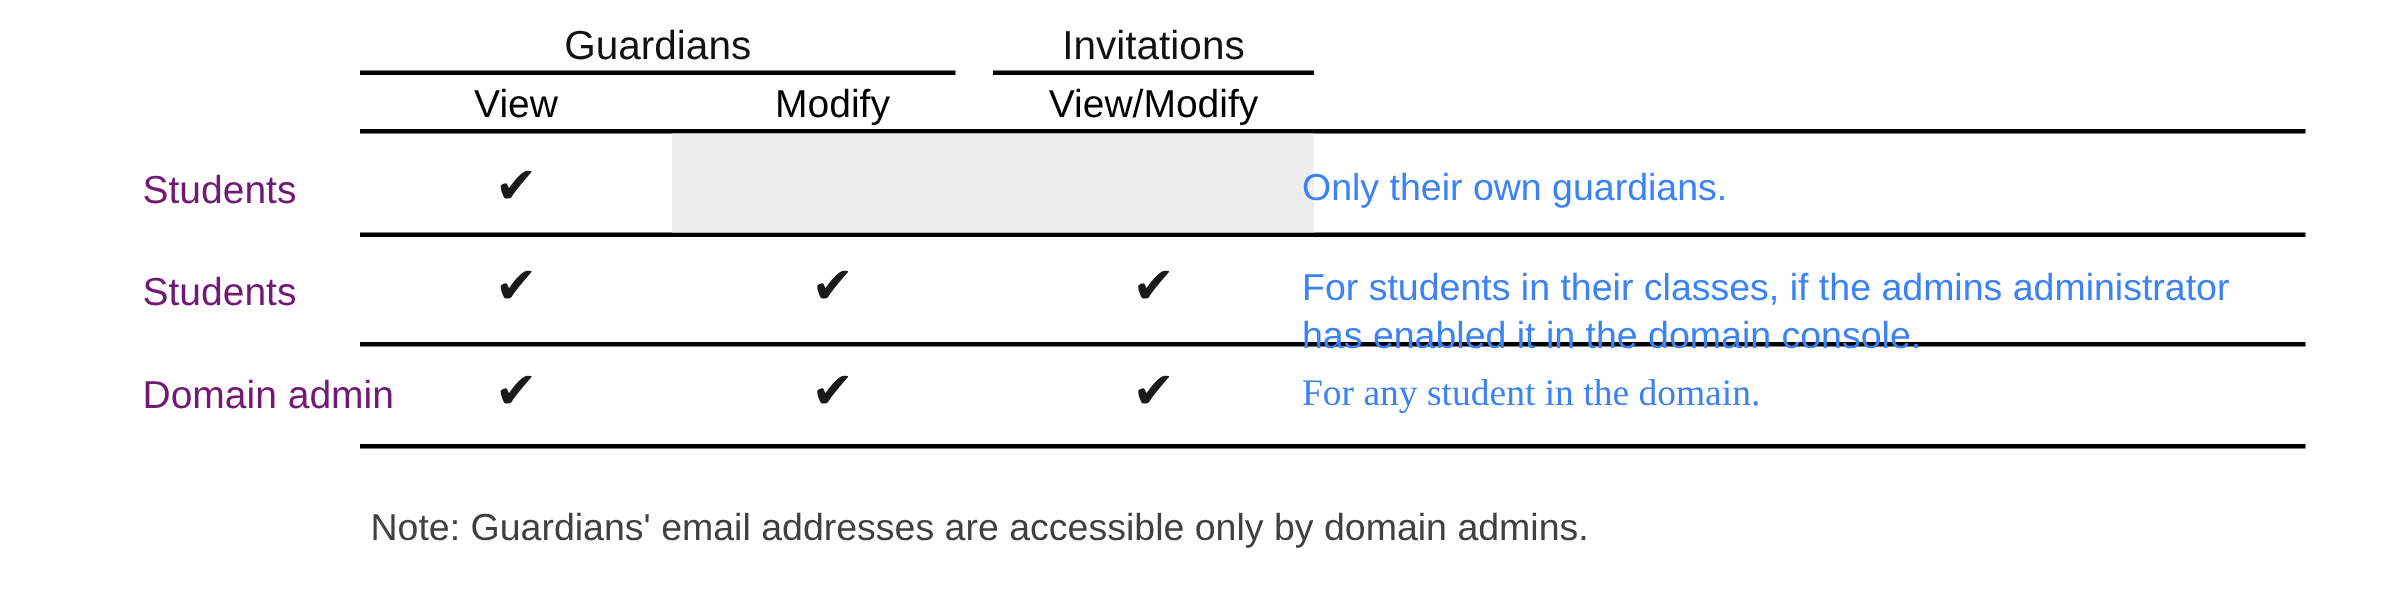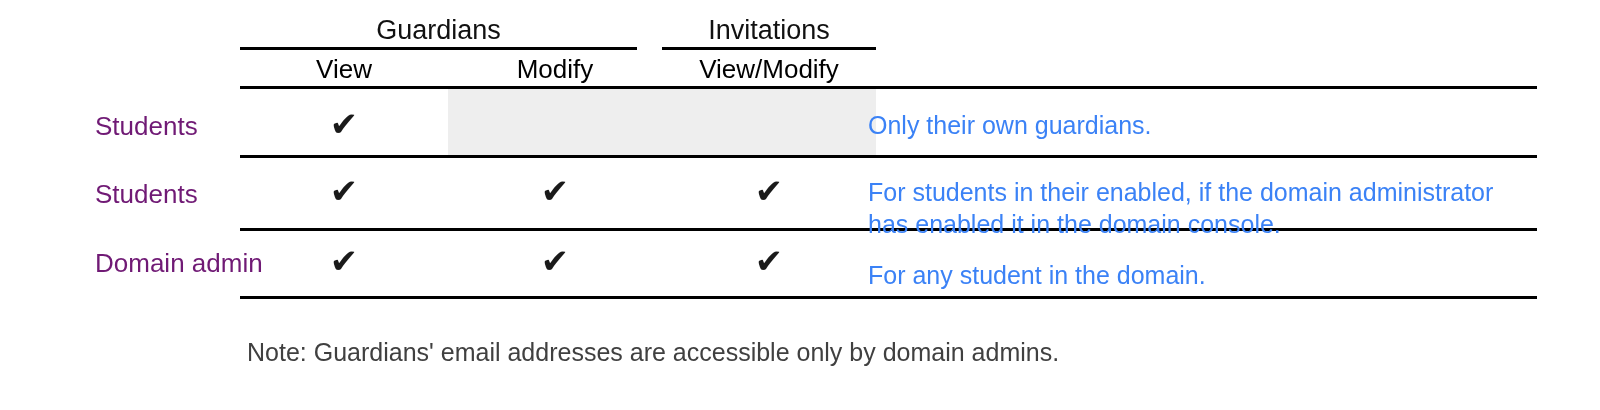--- a/index.html
+++ b/index.html
@@ -150,21 +150,21 @@
   .cell-desc {
     position: absolute;
     left: 868px;
     width: 648px;
     font-size: 25px;
     line-height: 32px;
     color: #3b82f6;
   }
   .row-students .cell-desc { top: 20px; }
   .row-teachers .cell-desc { top: 18px; }
-  .row-admin .cell-desc    { top: 28px; }
+  .row-admin .cell-desc    { top: 16px; font-family: Liberation Serif, serif; }
 
   
   .note {
     position: absolute;
     left: 247px;
     top: 336px;
     font-size: 25px;
     line-height: 32px;
     white-space: nowrap;
     color: #404040;
@@ -203,21 +203,21 @@
       <div class="cell-check c-modify"></div>
       <div class="cell-check c-invite"></div>
       <div class="cell-desc">Only their own guardians.</div>
     </div>
 
     <div class="row row-teachers">
       <div class="row-label">Students</div>
       <div class="cell-check c-view">✔</div>
       <div class="cell-check c-modify">✔</div>
       <div class="cell-check c-invite">✔</div>
-      <div class="cell-desc">For students in their enabled, if the domain administrator has enabled it in the domain console.</div>
+      <div class="cell-desc">For students in their classes, if the admins administrator has enabled it in the domain console.</div>
     </div>
 
     <div class="row row-admin">
       <div class="row-label">Domain admin</div>
       <div class="cell-check c-view">✔</div>
       <div class="cell-check c-modify">✔</div>
       <div class="cell-check c-invite">✔</div>
       <div class="cell-desc">For any student in the domain.</div>
     </div>
 

